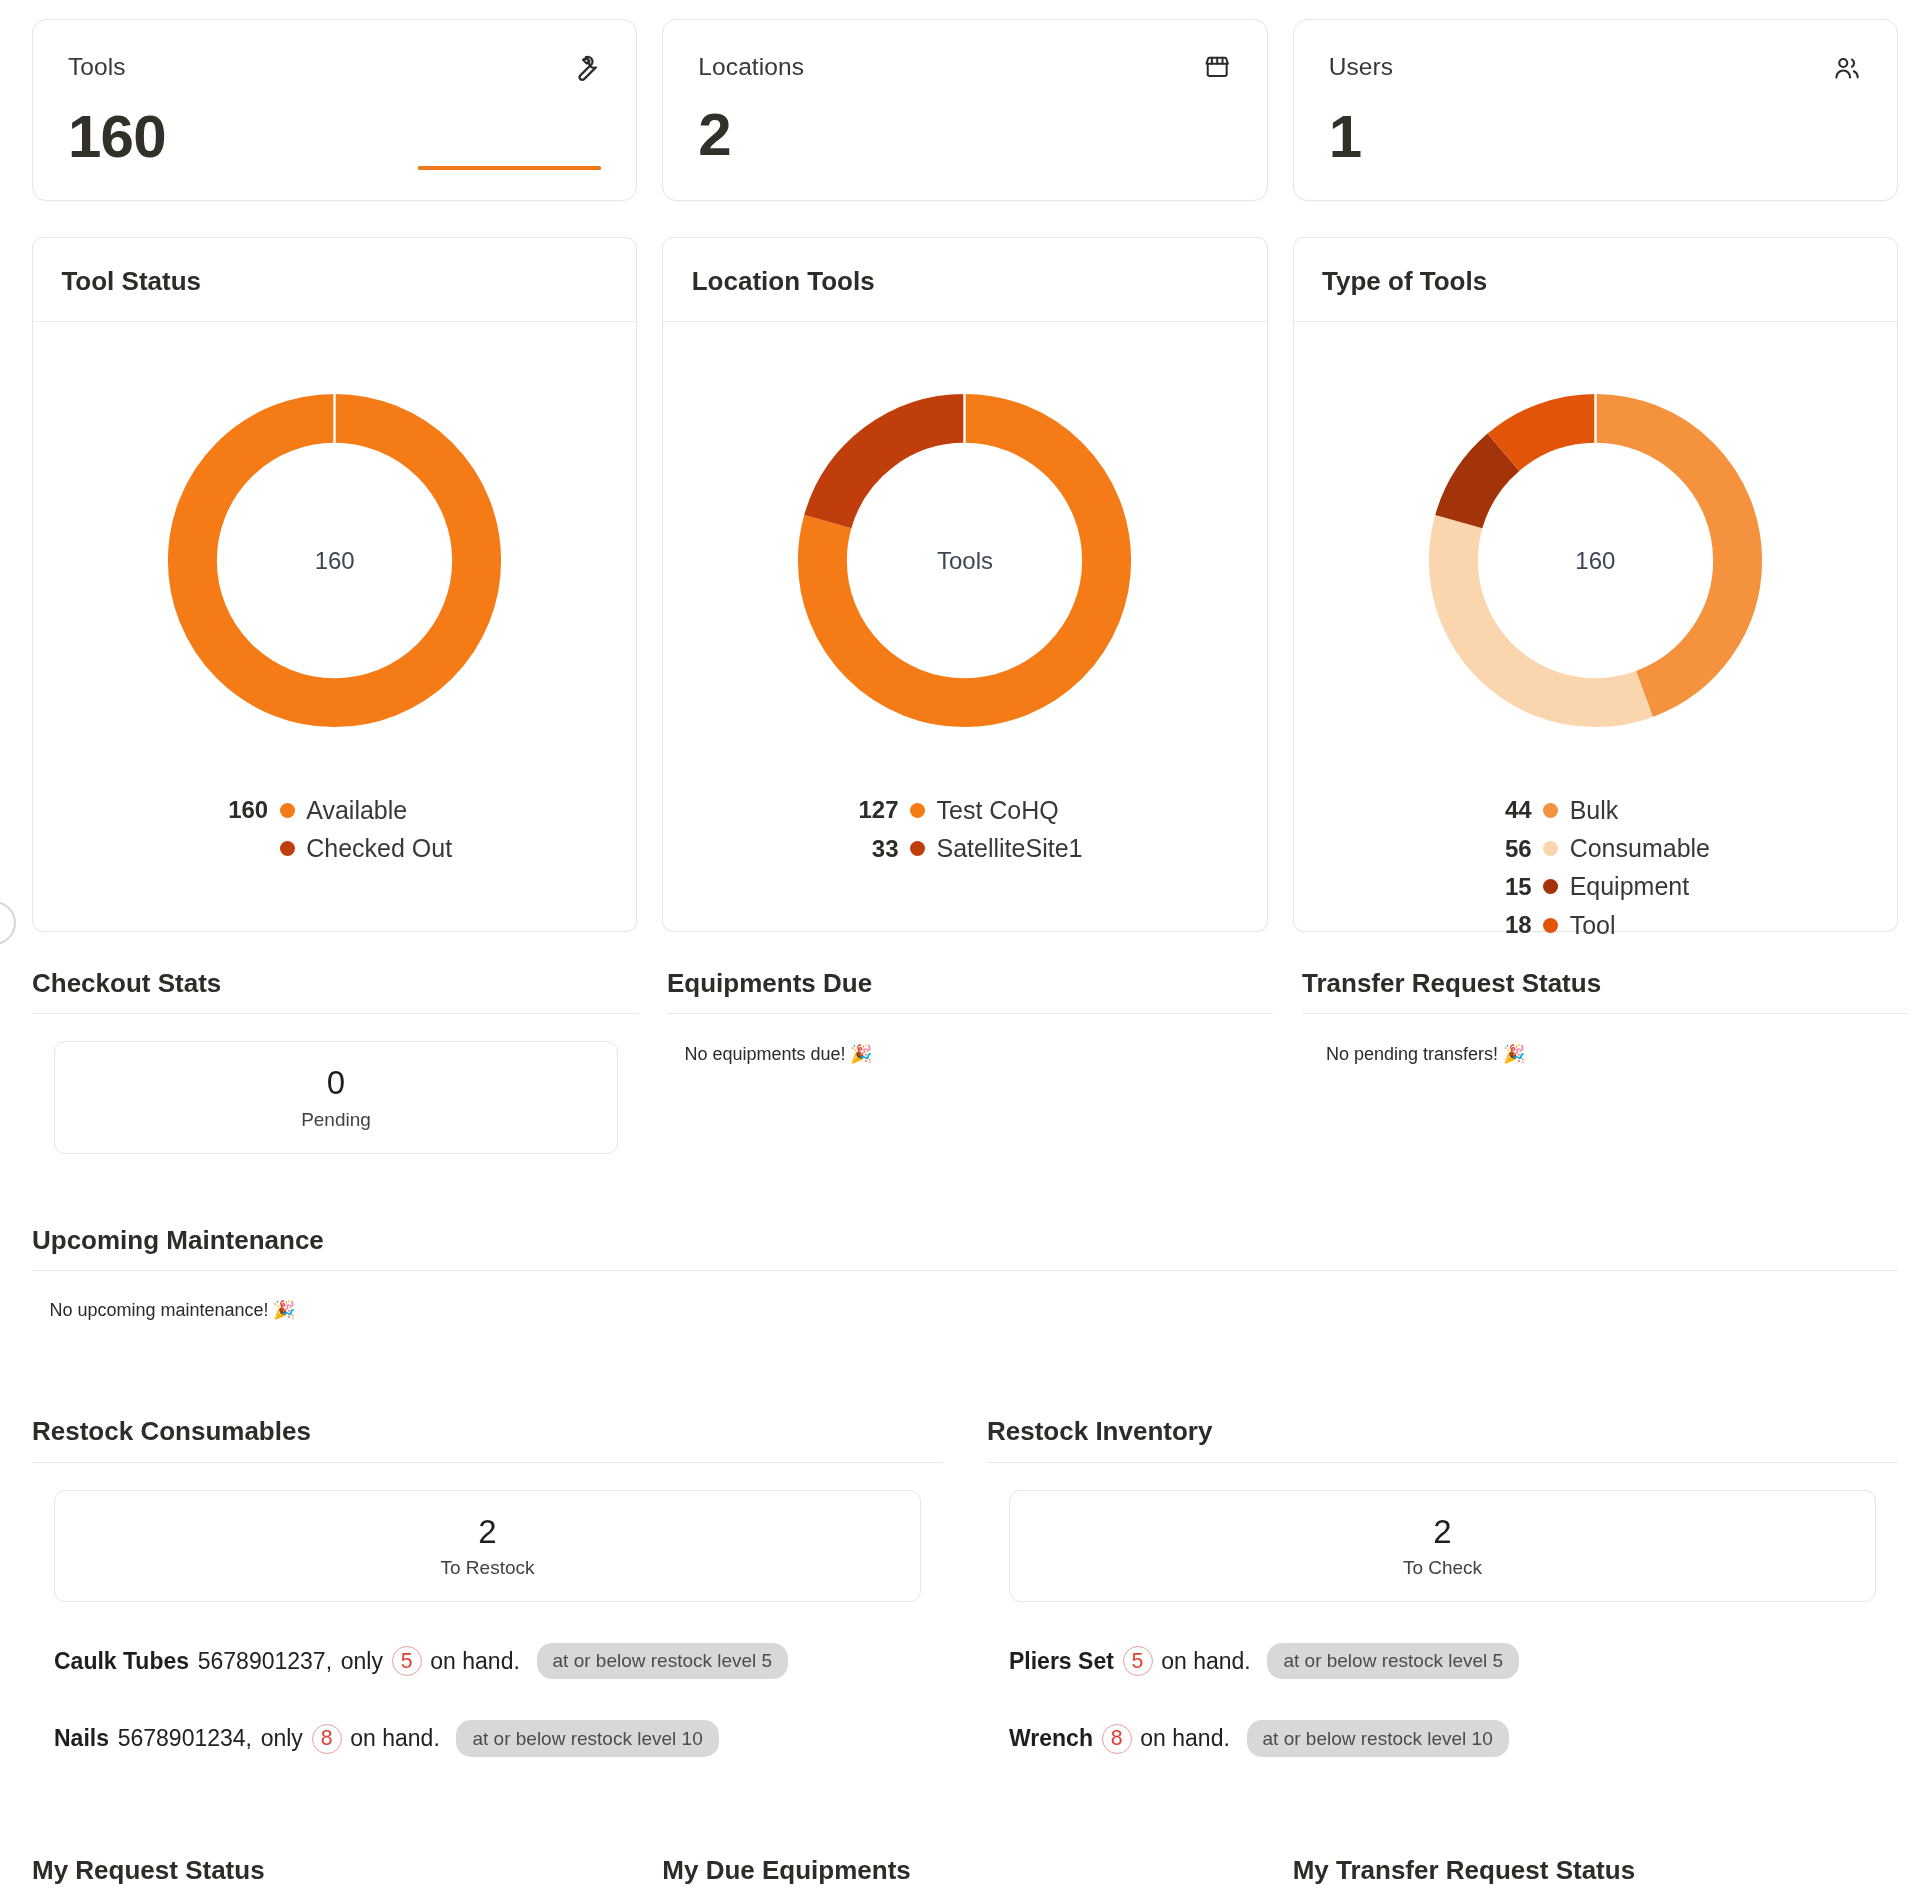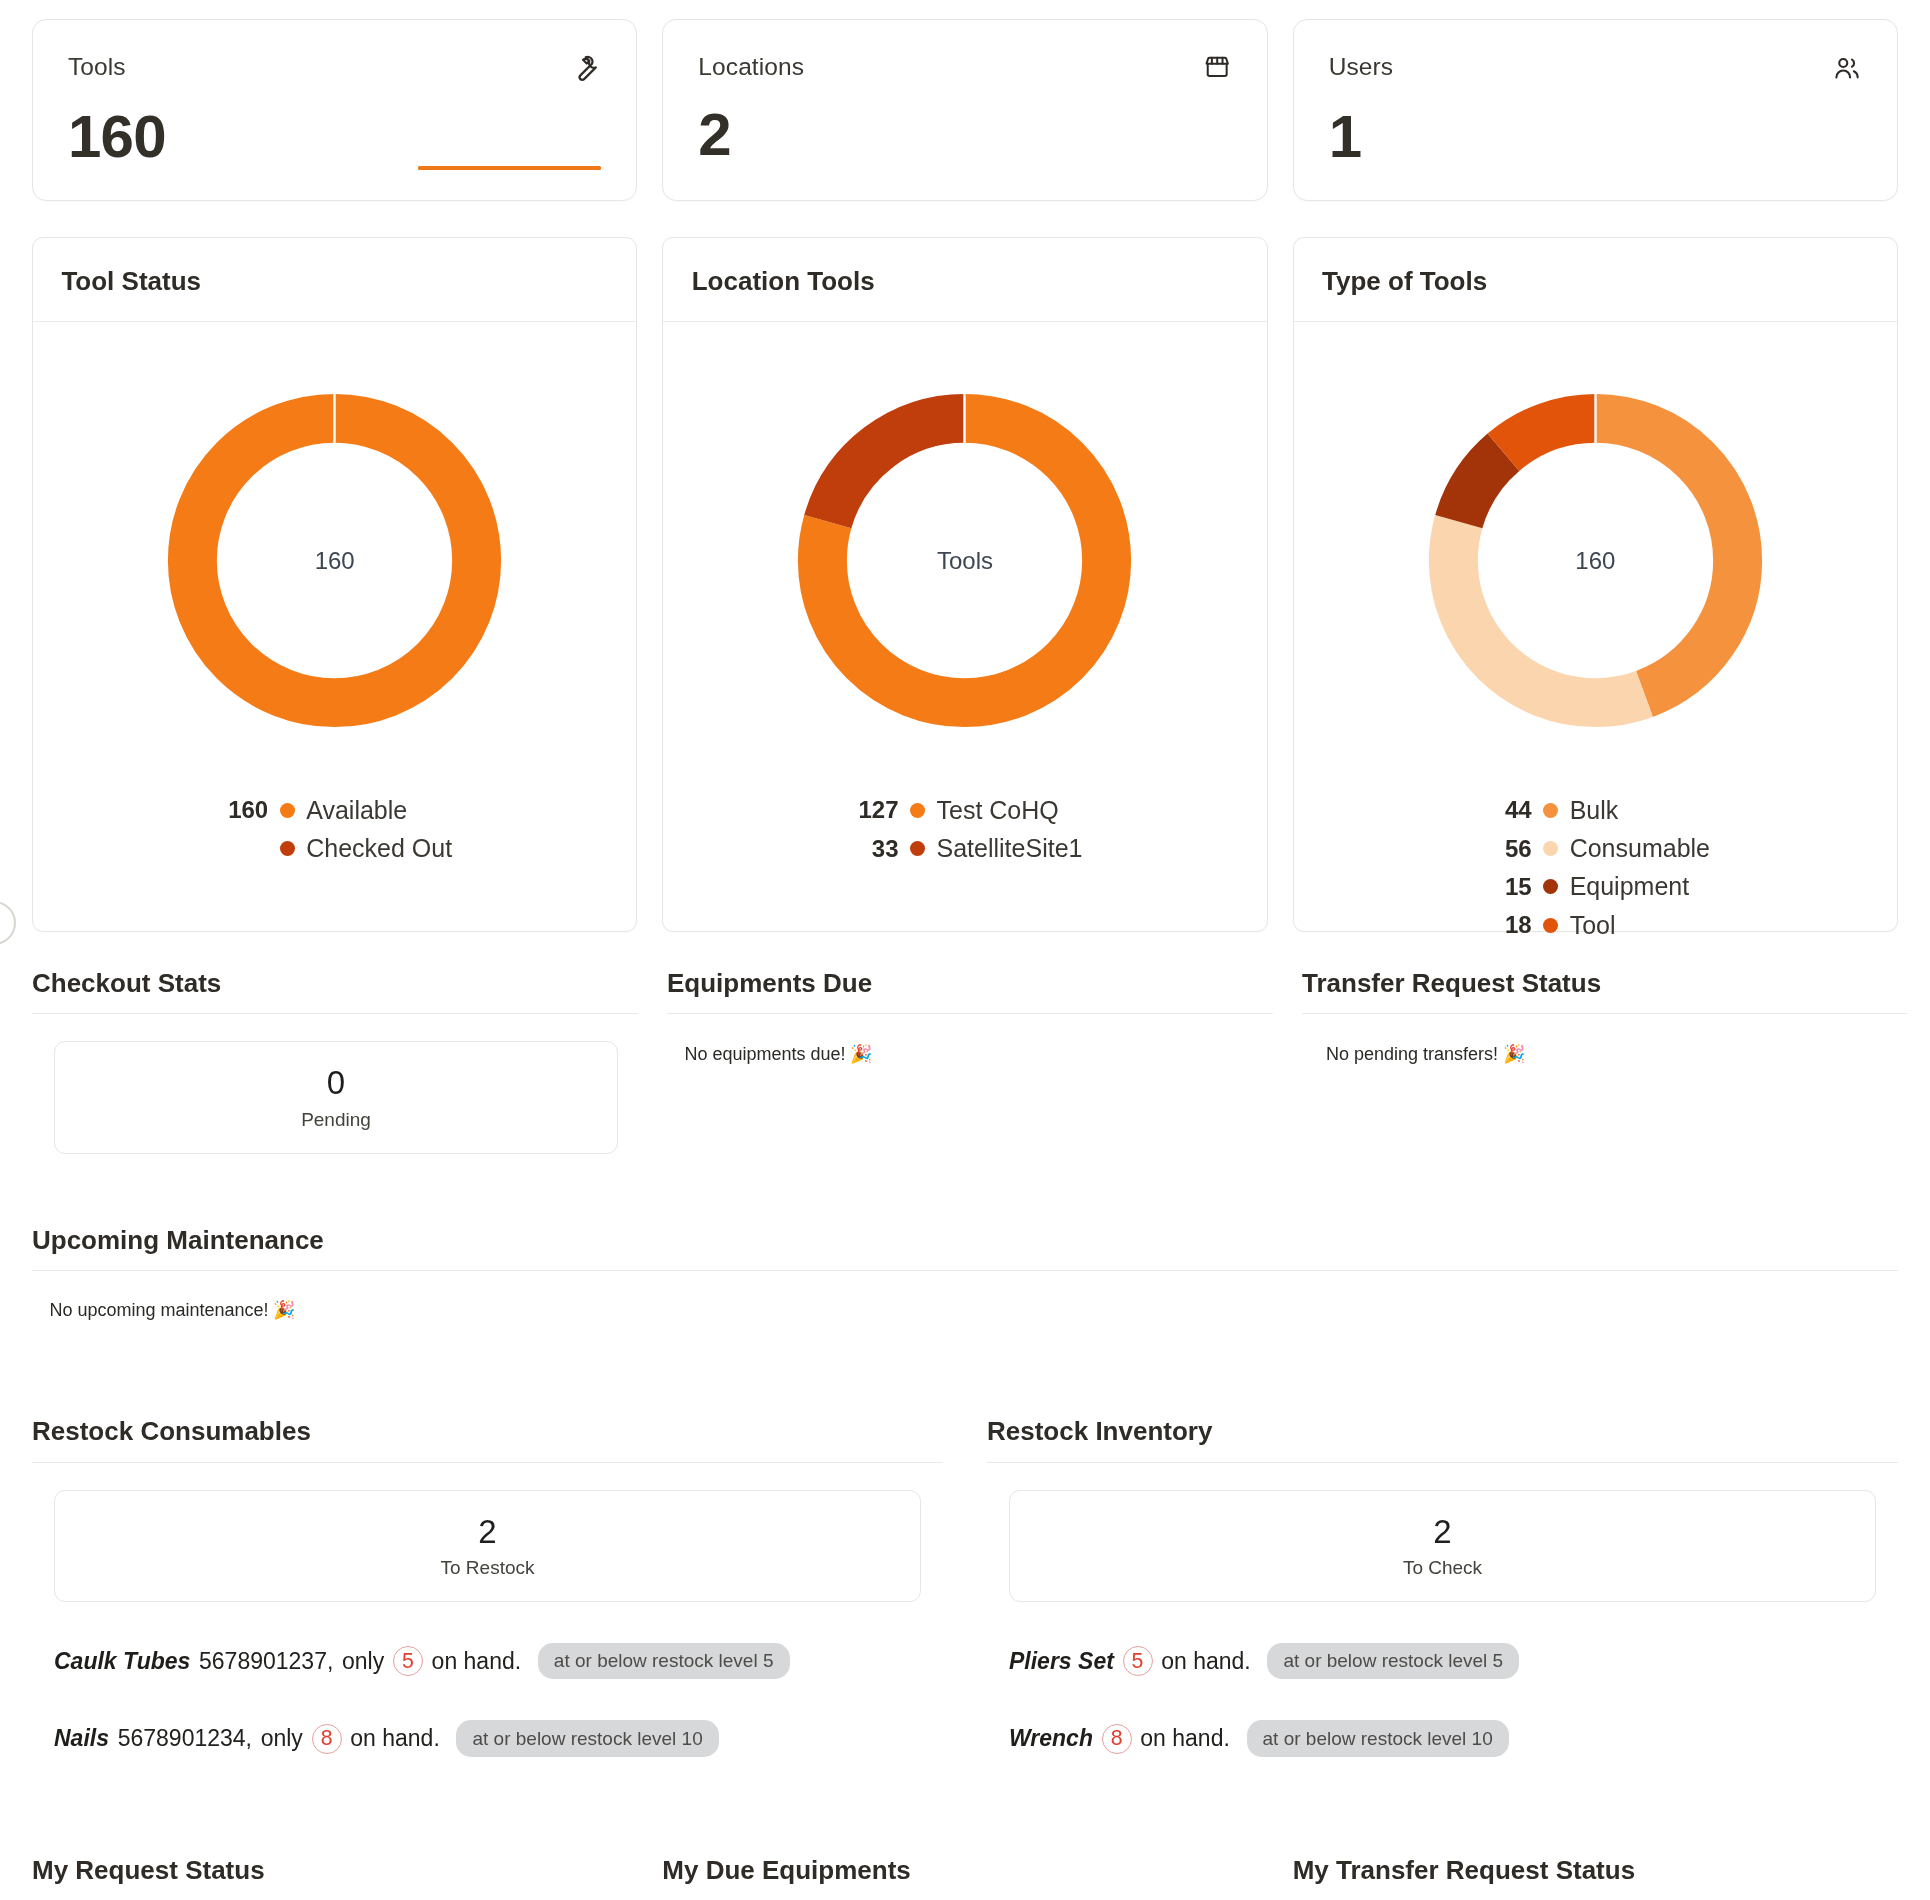--- a/index.html
+++ b/index.html
@@ -229,21 +229,21 @@
     color: #23211e;
     display: flex;
     align-items: center;
     flex-wrap: nowrap;
     gap: 8.7px;
     margin-top: 41px;
     padding-left: 22px;
   }
   .restock-line:first-of-type { margin-top: 47px; }
 
-  .restock-name { font-weight: bold; color: #201e1b; font-style: italic; }
+  .restock-name { font-weight: bold; color: #201e1b; }
 
   .restock-chip {
     display: inline-flex;
     align-items: center;
     justify-content: center;
     width: 30px;
     height: 30px;
     border: 1.6px solid #e8a0a0;
     border-radius: 50%;
     color: #e03e2f;

